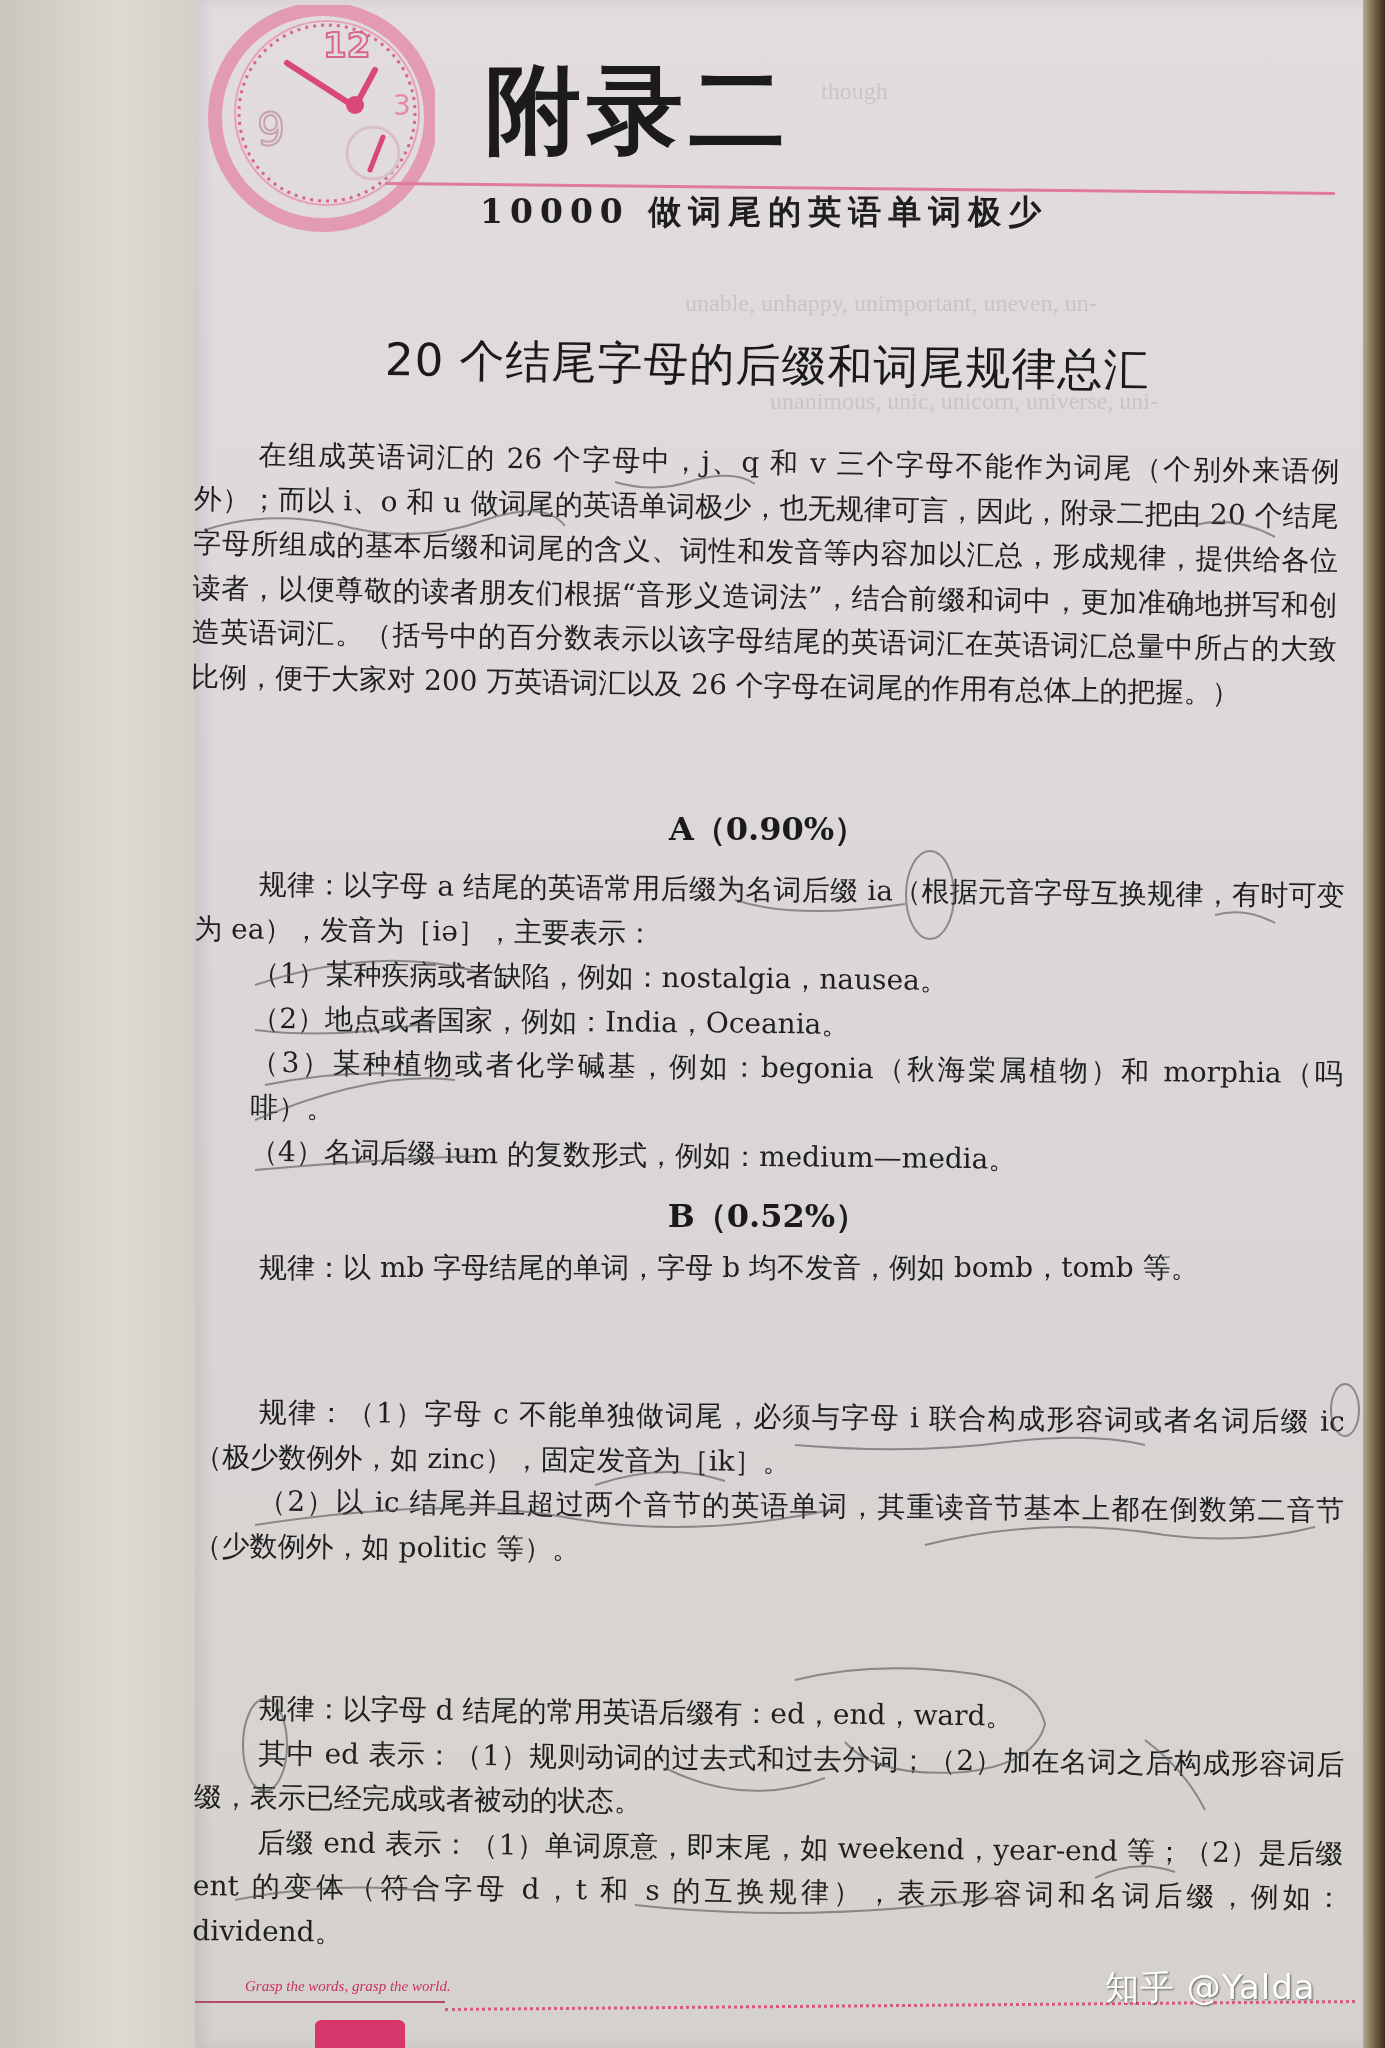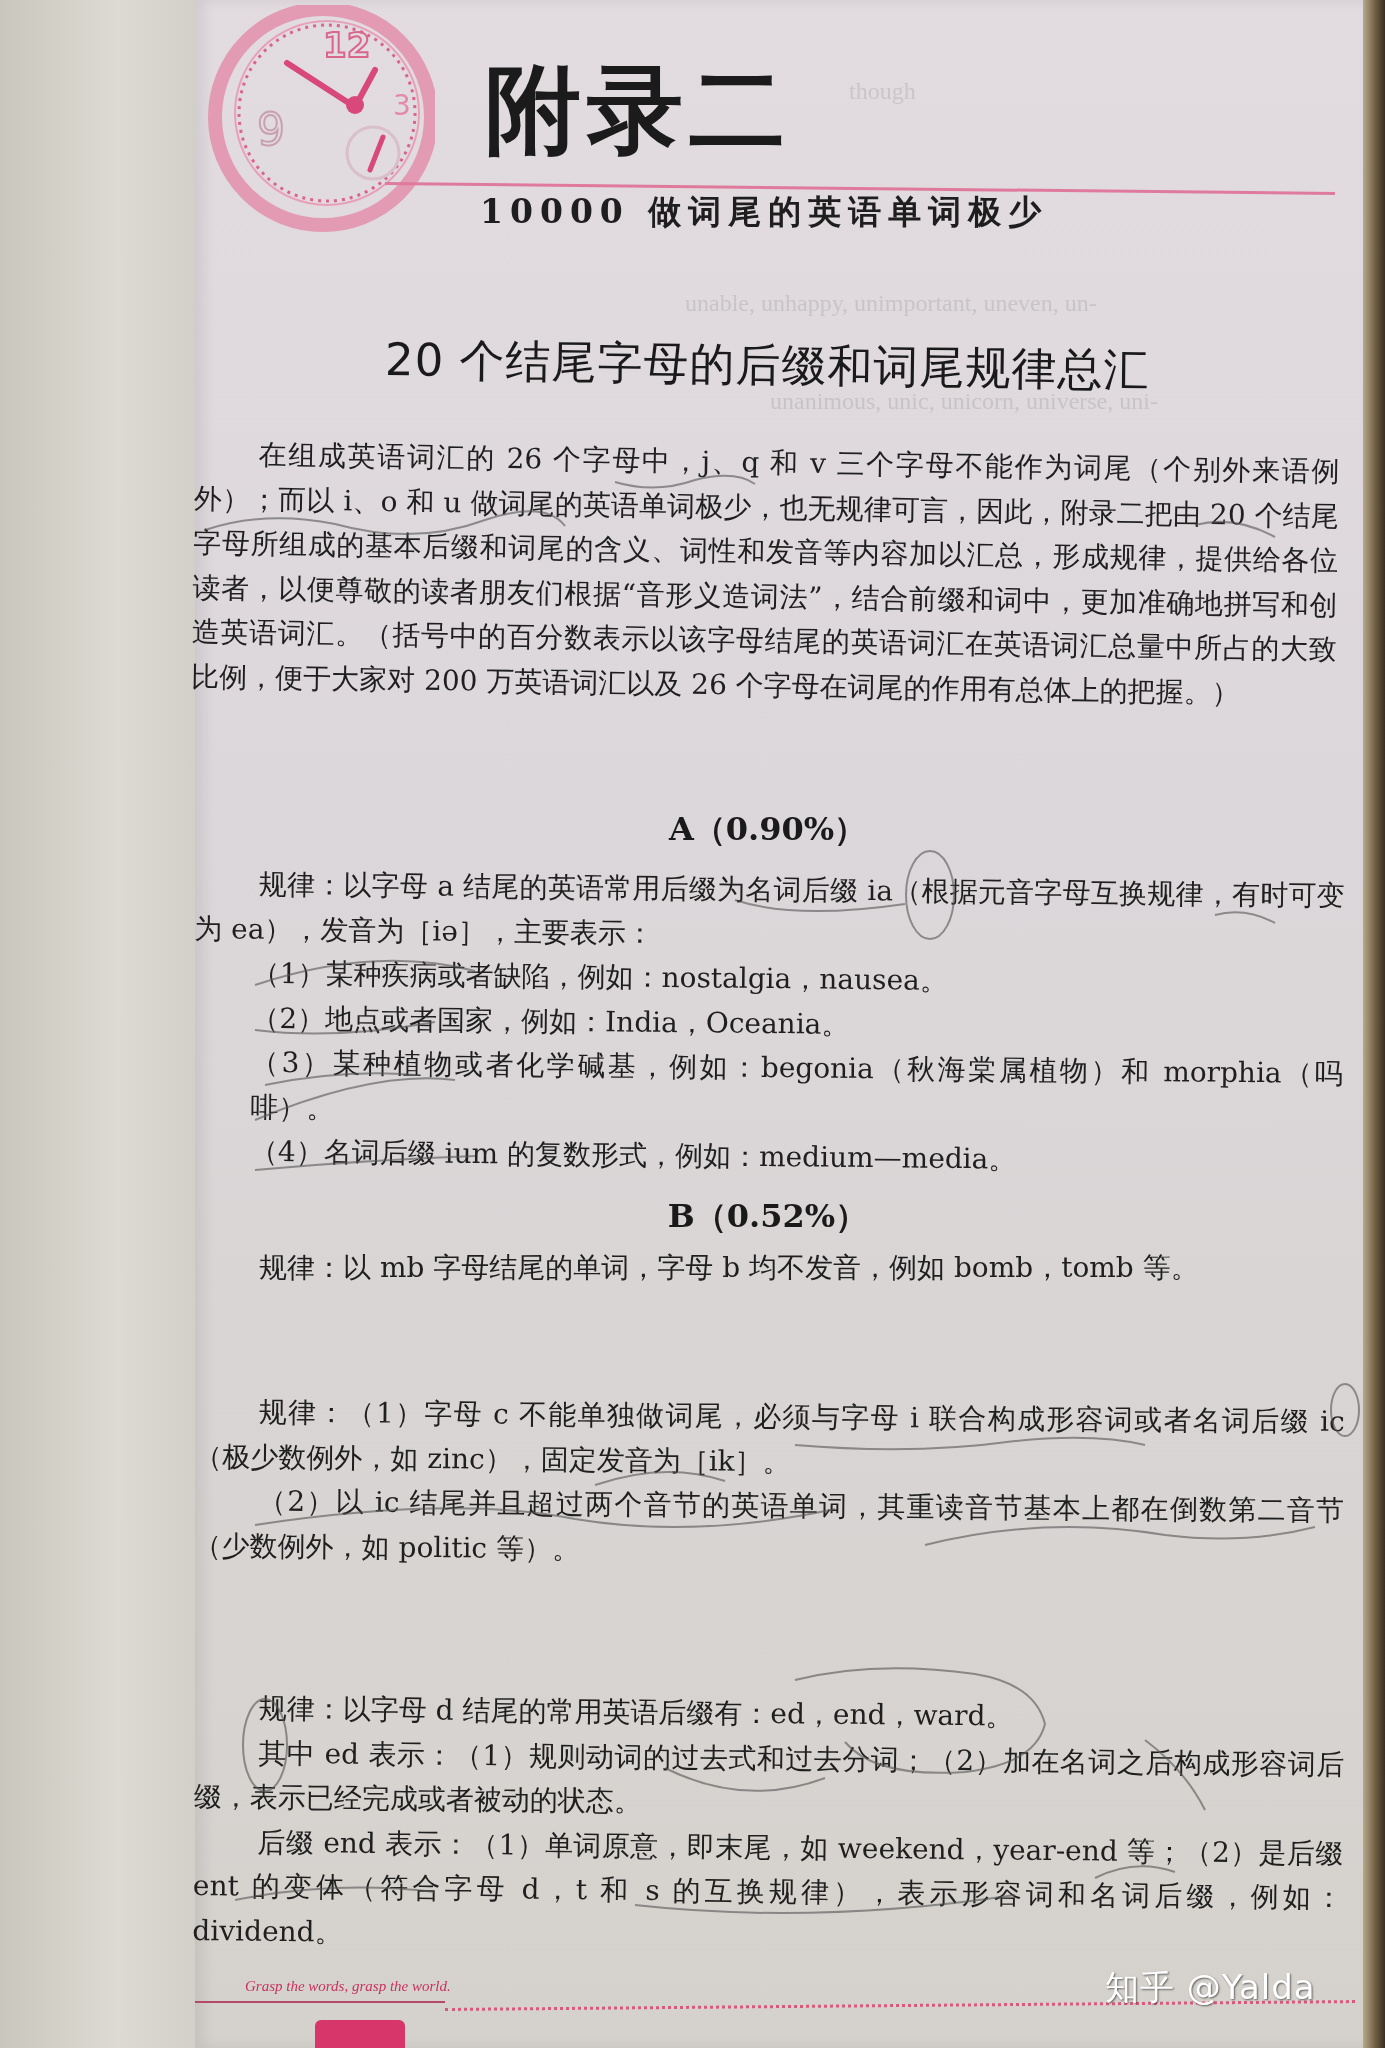--- a/index.html
+++ b/index.html
@@ -98,21 +98,21 @@
     <line x1="150" y1="102" x2="170" y2="65" stroke="#d9487a" stroke-width="6" stroke-linecap="round"></line>
     <circle cx="150" cy="100" r="9" fill="#d9487a"></circle>
     <circle cx="168" cy="148" r="26" fill="none" stroke="#d8bfc8" stroke-width="3"></circle>
     <line x1="165" y1="165" x2="178" y2="132" stroke="#d9487a" stroke-width="5" stroke-linecap="round"></line>
   </svg>
 
   <div class="abs appendix-title">附录二</div>
   <div class="abs header-rule"></div>
   <div class="abs subtitle">10000 做词尾的英语单词极少</div>
 
-  <div class="abs ghost" style="left:654px;top:78px;font-family:Liberation Serif, serif;">though</div>
+  <div class="abs ghost" style="left:626px;top:78px;font-family:Liberation Serif, serif;">though</div>
   <div class="abs ghost" style="left:490px;top:290px;">unable, unhappy, unimportant, uneven, un-</div>
   <div class="abs ghost" style="left:575px;top:388px;">unanimous, unic, unicorn, universe, uni-</div>
 
   <div class="abs section-title">20 个结尾字母的后缀和词尾规律总汇</div>
 
   <div class="abs para intro indent">在组成英语词汇的 26 个字母中，j、q 和 v 三个字母不能作为词尾（个别外来语例外）；而以 i、o 和 u 做词尾的英语单词极少，也无规律可言，因此，附录二把由 20 个结尾字母所组成的基本后缀和词尾的含义、词性和发音等内容加以汇总，形成规律，提供给各位读者，以便尊敬的读者朋友们根据“音形义造词法”，结合前缀和词中，更加准确地拼写和创造英语词汇。（括号中的百分数表示以该字母结尾的英语词汇在英语词汇总量中所占的大致比例，便于大家对 200 万英语词汇以及 26 个字母在词尾的作用有总体上的把握。）</div>
 
   <div class="abs letter-head" style="top:808px;">A（0.90%）</div>
   <div class="abs para rule-block" style="top:862px;transform:rotate(0.6deg);">
     <div class="indent">规律：以字母 a 结尾的英语常用后缀为名词后缀 ia（根据元音字母互换规律，有时可变为 ea），发音为［iə］，主要表示：</div>

